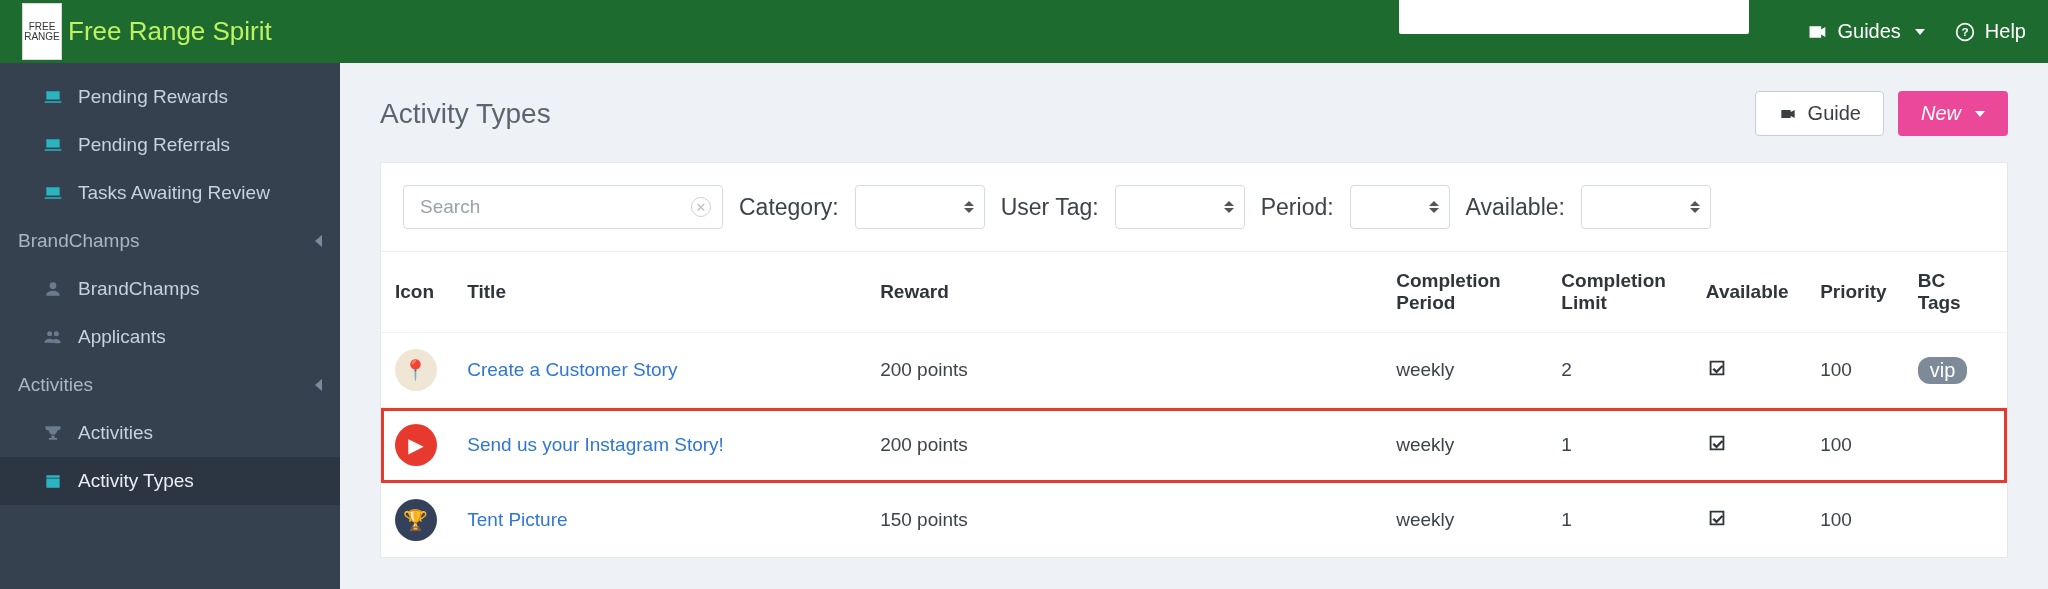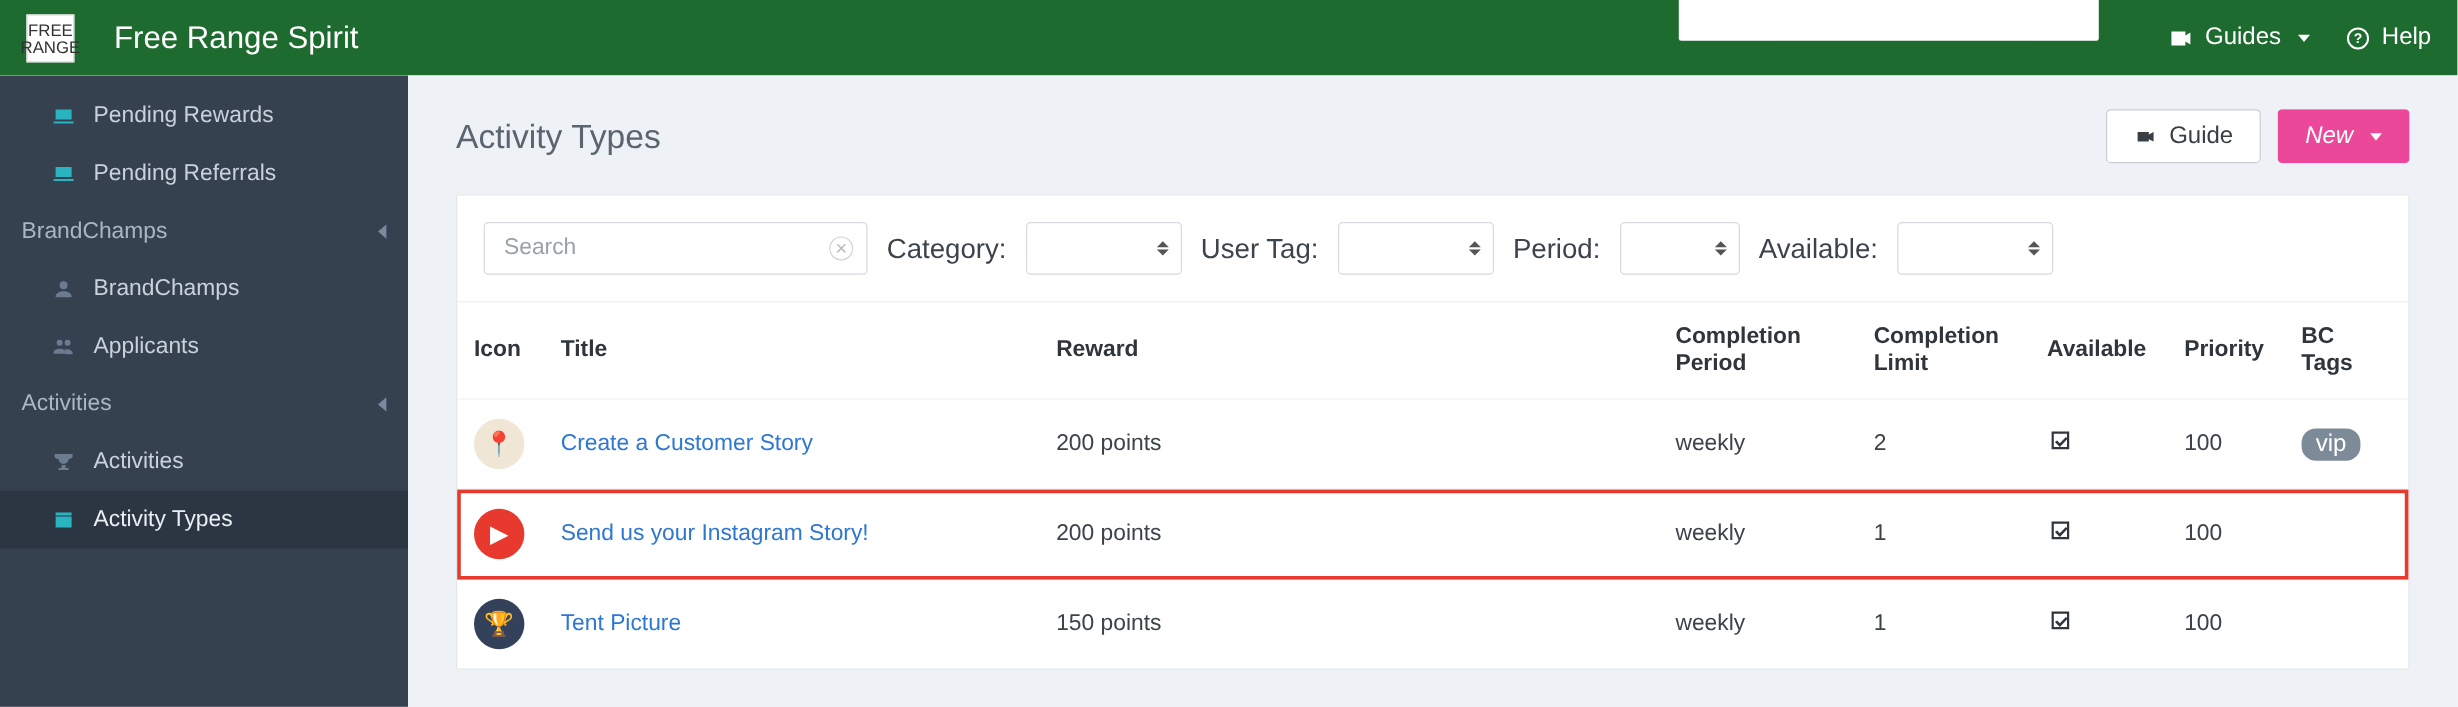--- a/index.html
+++ b/index.html
@@ -8,26 +8,26 @@
 
 .topbar {
   background: #1e6b2f;
   height: 63px;
   display: flex;
   align-items: center;
   padding: 0 22px 0 22px;
   color: #fff;
 }
 .topbar .logo {
-  width: 40px; height: 40px; background: #fff; border: 1px solid #d9d9d9;
+  width: 40px; height: 57px; background: #fff; border: 1px solid #d9d9d9;
   display: flex; align-items: center; justify-content: center;
-  font-size: 14px; color: #333; line-height: 1; text-align: center;
+  font-size: 10px; color: #333; line-height: 1; text-align: center;
 }
 .topbar .brand {
-  margin-left: 33px; font-size: 26px; font-weight: 400; color: #ffffff;
+  margin-left: 6px; font-size: 26px; font-weight: 400; color: #bef264;
 }
 .topbar .spacer { flex: 1; }
 
 
 .search-blank {
   background: #fff; height: 44px; width: 350px;
   position: relative; top: -20px; margin-right: 28px;
   border-radius: 0 0 2px 2px;
 }
 
@@ -189,20 +189,28 @@
       </span>
     <span>Pending Rewards</span>
   </div>
   <div class="nav-item">
     <span class="ico">
         <svg class="ico-teal" viewBox="0 0 24 24">
           <path d="M4 5h16v10H4z M2 17h20v2H2z"></path>
         </svg>
       </span>
     <span>Pending Referrals</span>
+  </div>
+  <div class="nav-item">
+    <span class="ico">
+        <svg class="ico-teal" viewBox="0 0 24 24">
+          <path d="M4 5h16v10H4z M2 17h20v2H2z"></path>
+        </svg>
+      </span>
+    <span>Tasks Awaiting Review</span>
   </div>
 
   <div class="section-head">
     <span>BrandChamps</span>
     <span class="chev-left"></span>
   </div>
   <div class="nav-item">
     <span class="ico">
         <svg class="ico-mute" viewBox="0 0 24 24">
           <path d="M12 12a4 4 0 100-8 4 4 0 000 8zm0 2c-4 0-8 2-8 5v1h16v-1c0-3-4-5-8-5z"></path>

